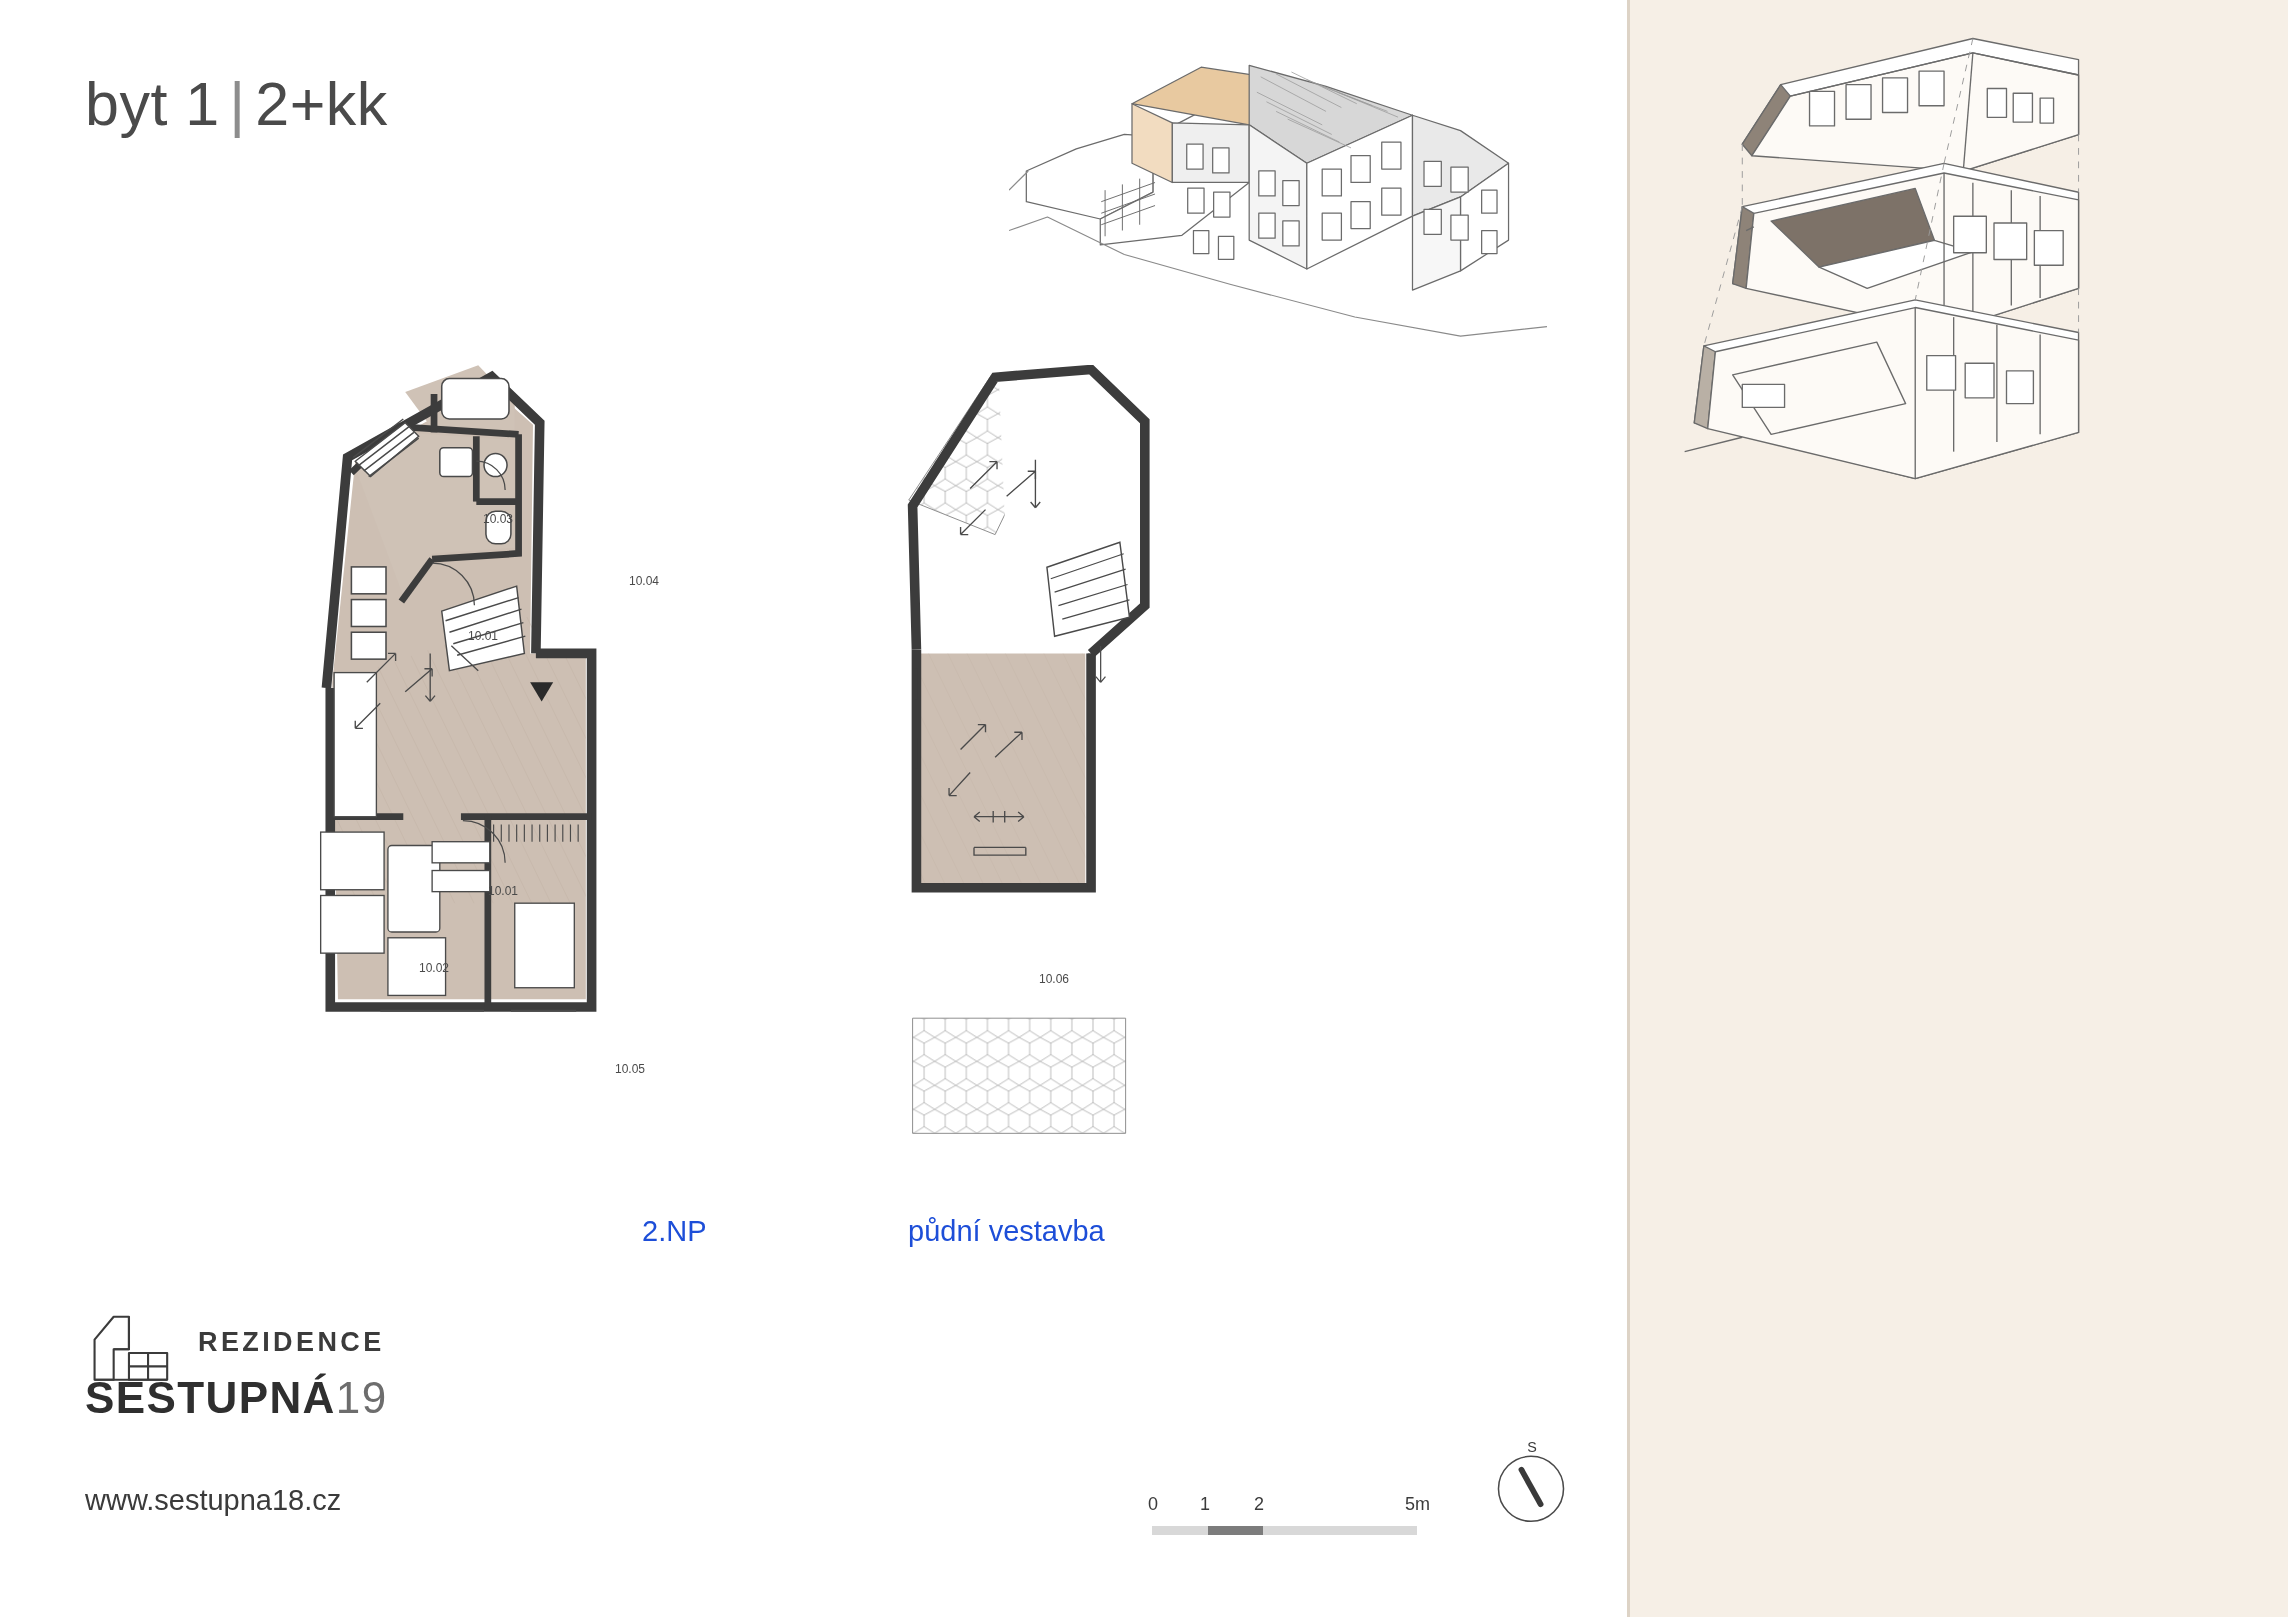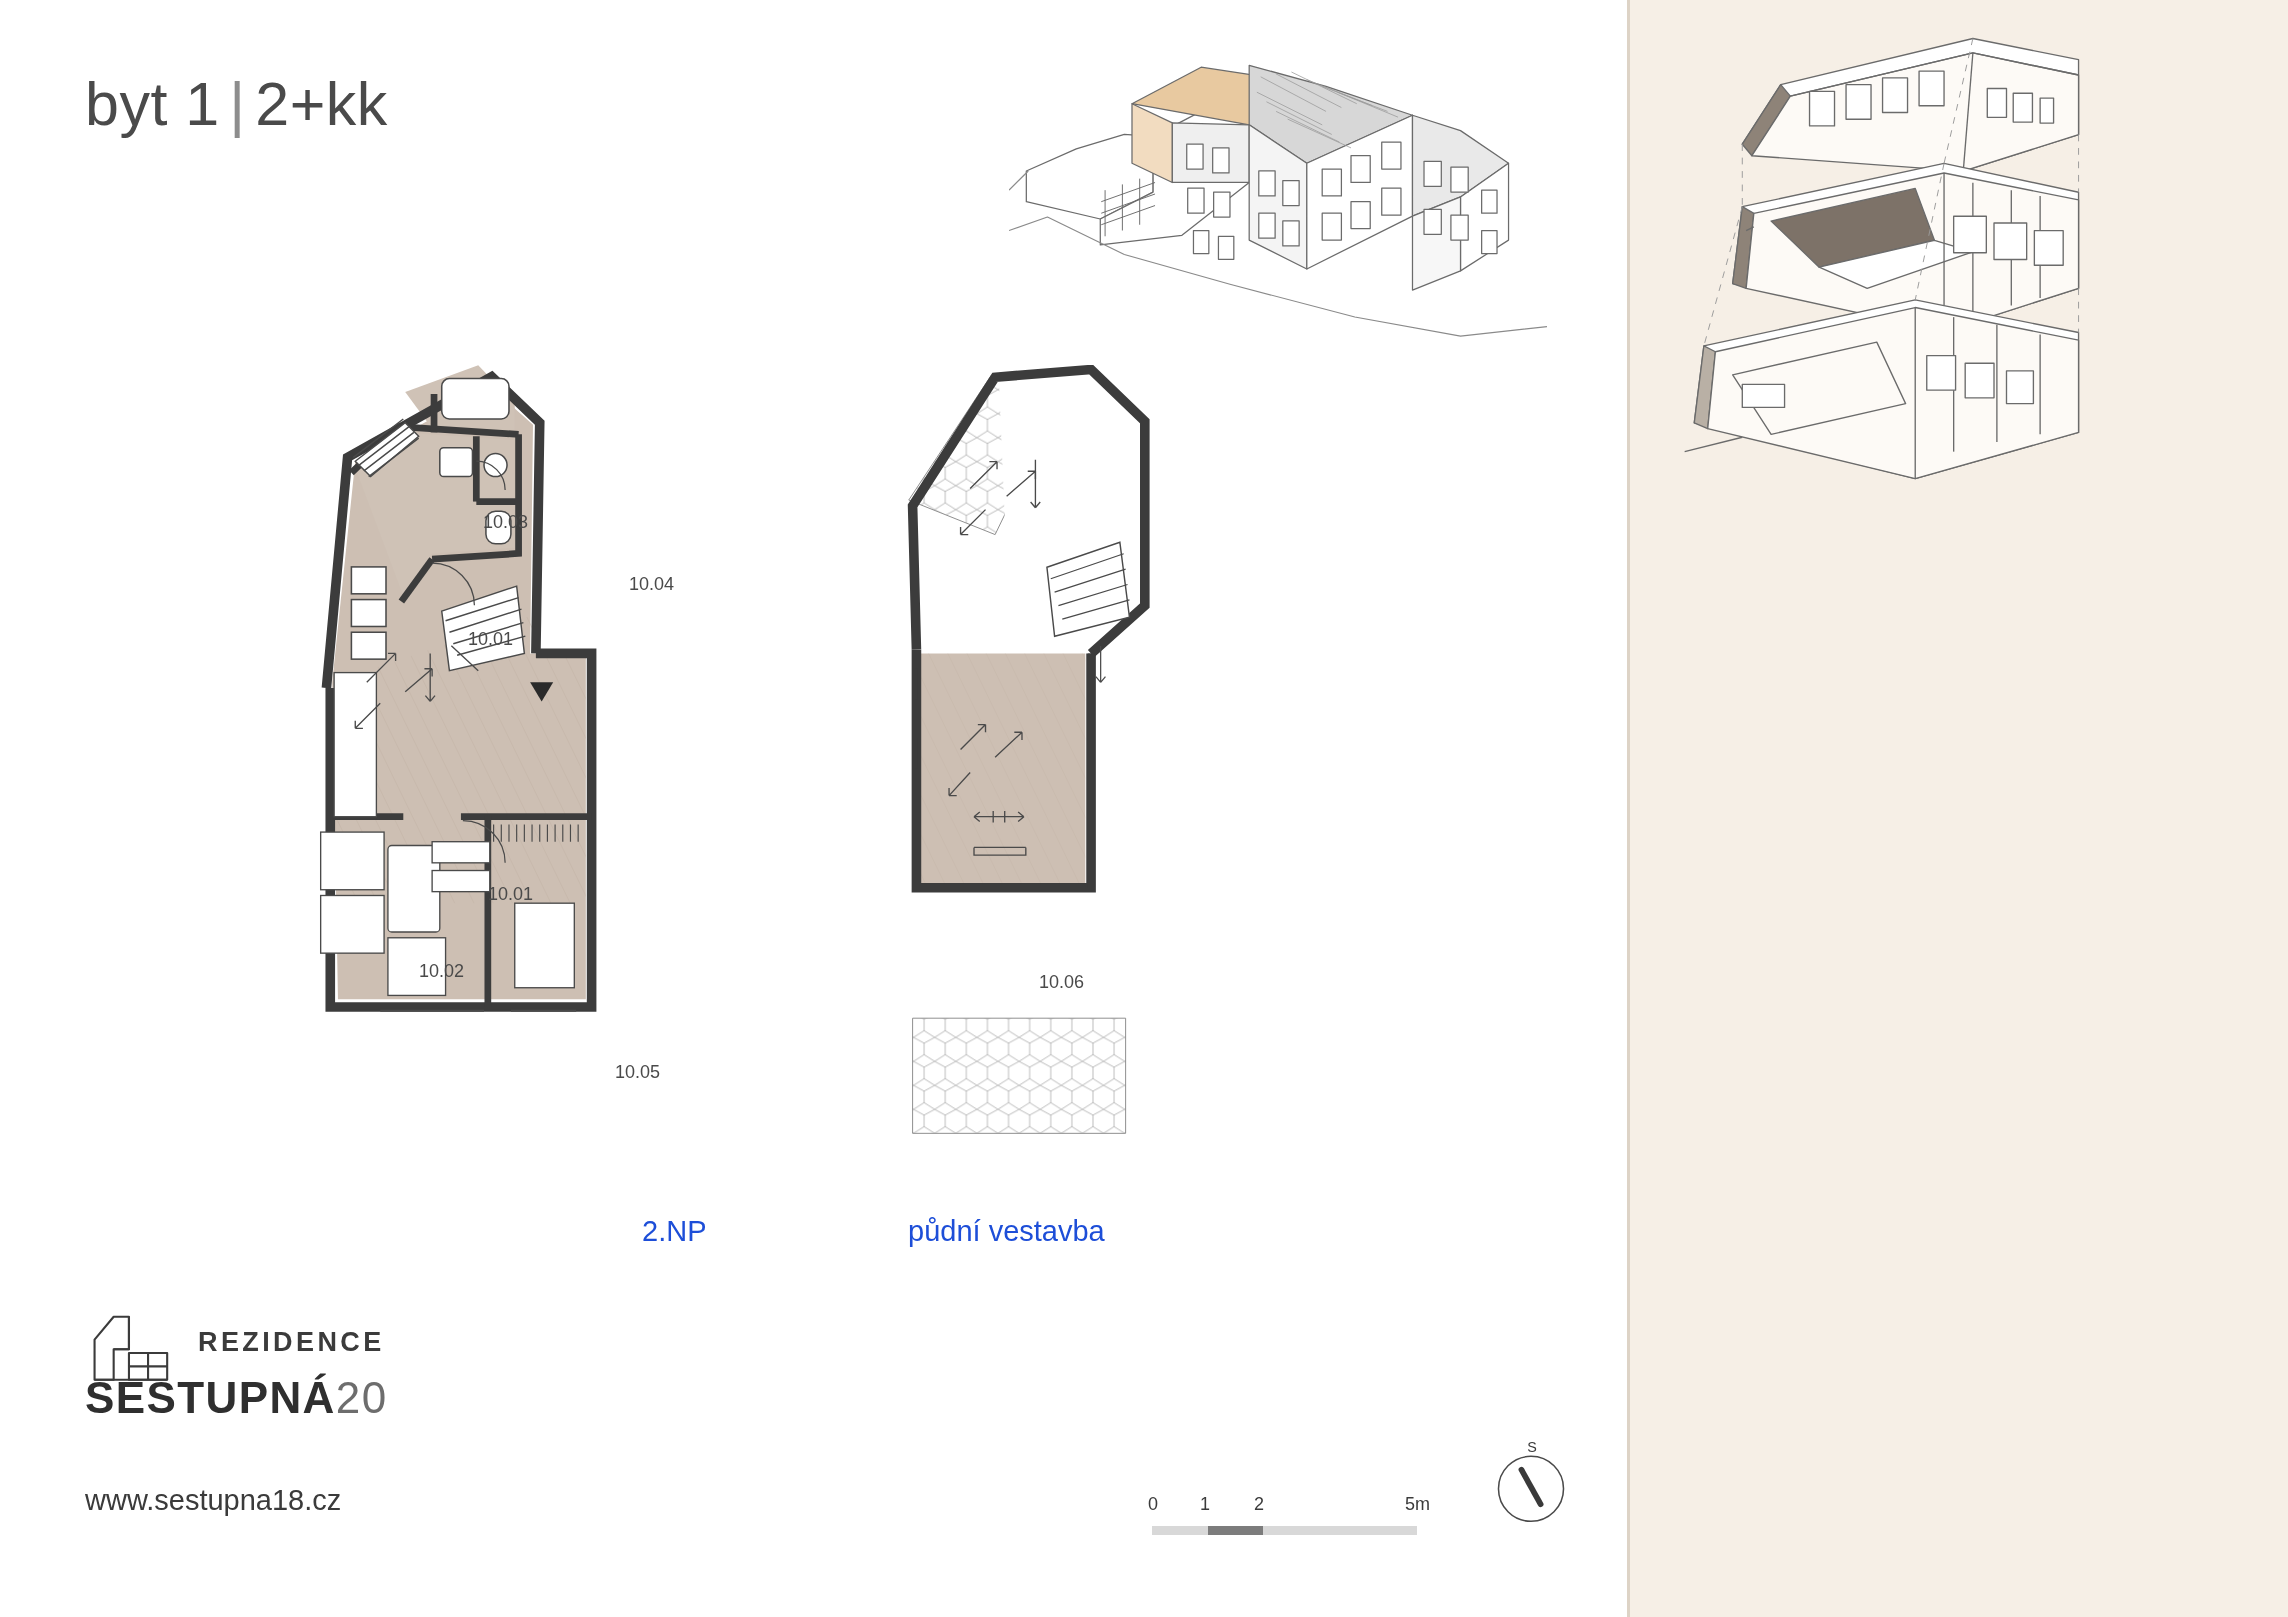--- a/index.html
+++ b/index.html
@@ -24,21 +24,21 @@
   }
   #title .sep{color:#8d8d8d;padding:0 9.6px;}
   
   .plan-caption{
     position:absolute;font-size:29px;color:#1d4ed8;
   }
   #caption-2np{left:642px;top:1215px;}
   #caption-attic{left:908px;top:1215px;}
   
   .room-tag{
-    position:absolute;font-size:18px;color:#4a4a4a;
+    position:absolute;font-size:12px;color:#4a4a4a;
   }
   
   #logo-block{position:absolute;left:85px;top:1287px;}
   #logo-mark{position:absolute;left:0;top:24px;width:86px;height:86px;}
   #logo-text1{
     position:absolute;left:113px;top:40px;font-size:27px;font-weight:bold;
     letter-spacing:3.4px;color:#3b3b3b;
   }
   #logo-text2{
     position:absolute;left:0;top:86px;font-size:44px;font-weight:bold;
@@ -368,17 +368,17 @@
       <path d="M10 72 L10 30 L30 6 L46 6 L46 40 L30 40 L30 72 Z" fill="#ffffff"></path>
       <path d="M30 40 L46 40 L46 6"></path>
       <path d="M46 44 L86 44 L86 72 L46 72 Z" fill="#ffffff"></path>
       <path d="M46 58 L86 58"></path>
       <path d="M66 44 L66 72"></path>
       <path d="M10 72 L86 72"></path>
     </g>
   </svg>
   <div id="logo-text1">REZIDENCE</div>
   <div id="logo-text2">
-    <span>SESTUPNÁ</span><span class="num">20</span>
+    <span>SESTUPNÁ</span><span class="num">19</span>
   </div>
 </div>
 <div id="logo-url" style="left:85px;text-align:center;">www.sestupna18.cz</div>
 
 
 </body></html>

